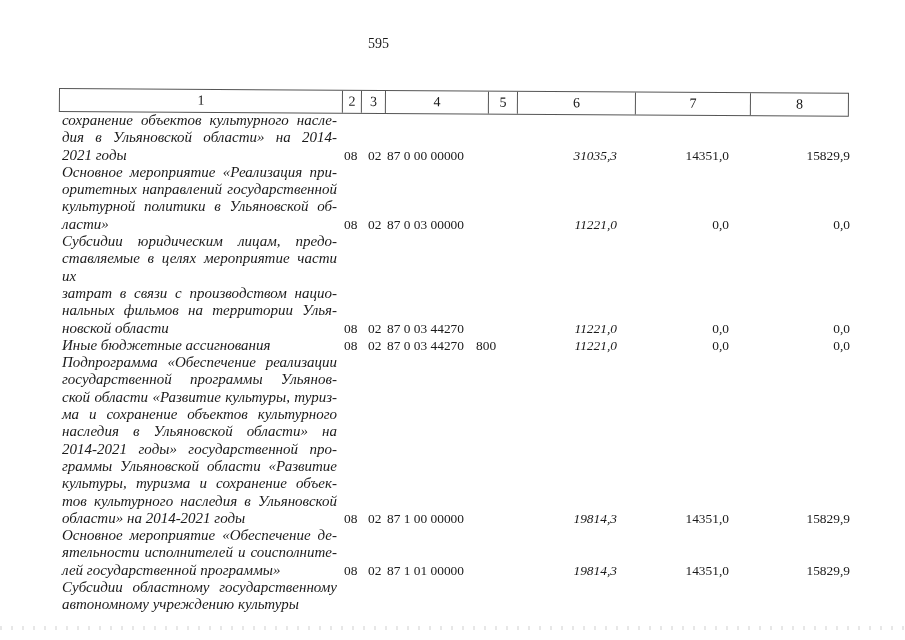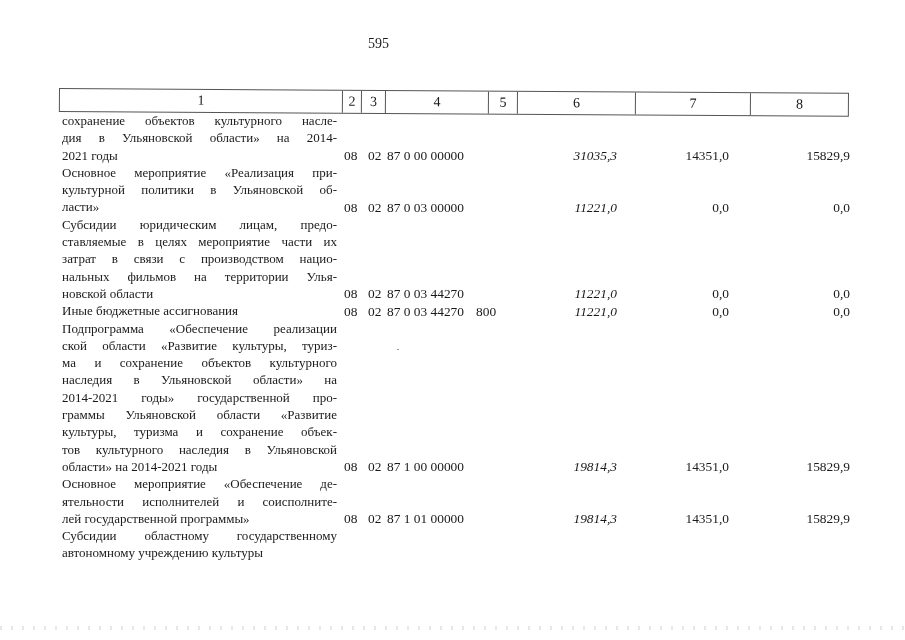--- a/index.html
+++ b/index.html
@@ -12,22 +12,22 @@
                   transform: rotate(0.35deg); transform-origin: left top; }
   .hcell { box-sizing: border-box; border-right: 1px solid #555; text-align: center;
            font-size: 14px; line-height: 22px; }
   .hcell:last-child { border-right: none; }
   .col1 { width: 283px; } .col2 { width: 19px; } .col3 { width: 24px; }
   .col4 { width: 103px; } .col5 { width: 29px; } .col6 { width: 118px; }
   .col7 { width: 115px; } .col8 { width: 97px; }
 
   .rows { position: absolute; left: 62px; top: 112px; width: 790px; }
   .row { position: relative; }
-  .desc { width: 275px; font-size: 13px; line-height: 17.3px; text-align: justify;
-          text-align-last: left; }
+  .desc { width: 275px; font-size: 15px; line-height: 17.3px; text-align: justify;
+          text-align-last: left; font-style: italic; }
   .desc span.line { display: block; text-align: justify; text-align-last: justify; }
   .desc span.line.last { text-align-last: left; }
   .vals { position: absolute; bottom: 0; left: 0; width: 790px; height: 17px;
           font-size: 13.4px; line-height: 17px; }
   .v { position: absolute; bottom: 0; white-space: nowrap; }
   .v-rz { left: 282px; }
   .v-pr { left: 306px; }
   .v-csr { left: 325px; }
   .v-vr { left: 414px; }
   .v-6 { right: 235px; text-align: right; font-style: italic; }
@@ -67,20 +67,21 @@
         <span class="v v-csr">87 0 00 00000</span>
         <span class="v v-vr"></span>
         <span class="v v-6">31035,3</span>
         <span class="v v-7">14351,0</span>
         <span class="v v-8">15829,9</span>
       </div>
     </div>
     <div class="row">
       <div class="desc">
         <span class="line">Основное мероприятие «Реализация при-</span>
+        <span class="line">оритетных направлений государственной</span>
         <span class="line">культурной политики в Ульяновской об-</span>
         <span class="line last">ласти»</span>
       </div>
       <div class="vals">
         <span class="v v-rz">08</span>
         <span class="v v-pr">02</span>
         <span class="v v-csr">87 0 03 00000</span>
         <span class="v v-vr"></span>
         <span class="v v-6">11221,0</span>
         <span class="v v-7">0,0</span>
@@ -115,20 +116,21 @@
         <span class="v v-csr">87 0 03 44270</span>
         <span class="v v-vr">800</span>
         <span class="v v-6">11221,0</span>
         <span class="v v-7">0,0</span>
         <span class="v v-8">0,0</span>
       </div>
     </div>
     <div class="row">
       <div class="desc">
         <span class="line">Подпрограмма «Обеспечение реализации</span>
+        <span class="line">государственной программы Ульянов-</span>
         <span class="line">ской области «Развитие культуры, туриз-</span>
         <span class="line">ма и сохранение объектов культурного</span>
         <span class="line">наследия в Ульяновской области» на</span>
         <span class="line">2014-2021 годы» государственной про-</span>
         <span class="line">граммы Ульяновской области «Развитие</span>
         <span class="line">культуры, туризма и сохранение объек-</span>
         <span class="line">тов культурного наследия в Ульяновской</span>
         <span class="line last">области» на 2014-2021 годы</span>
       </div>
       <div class="vals">

